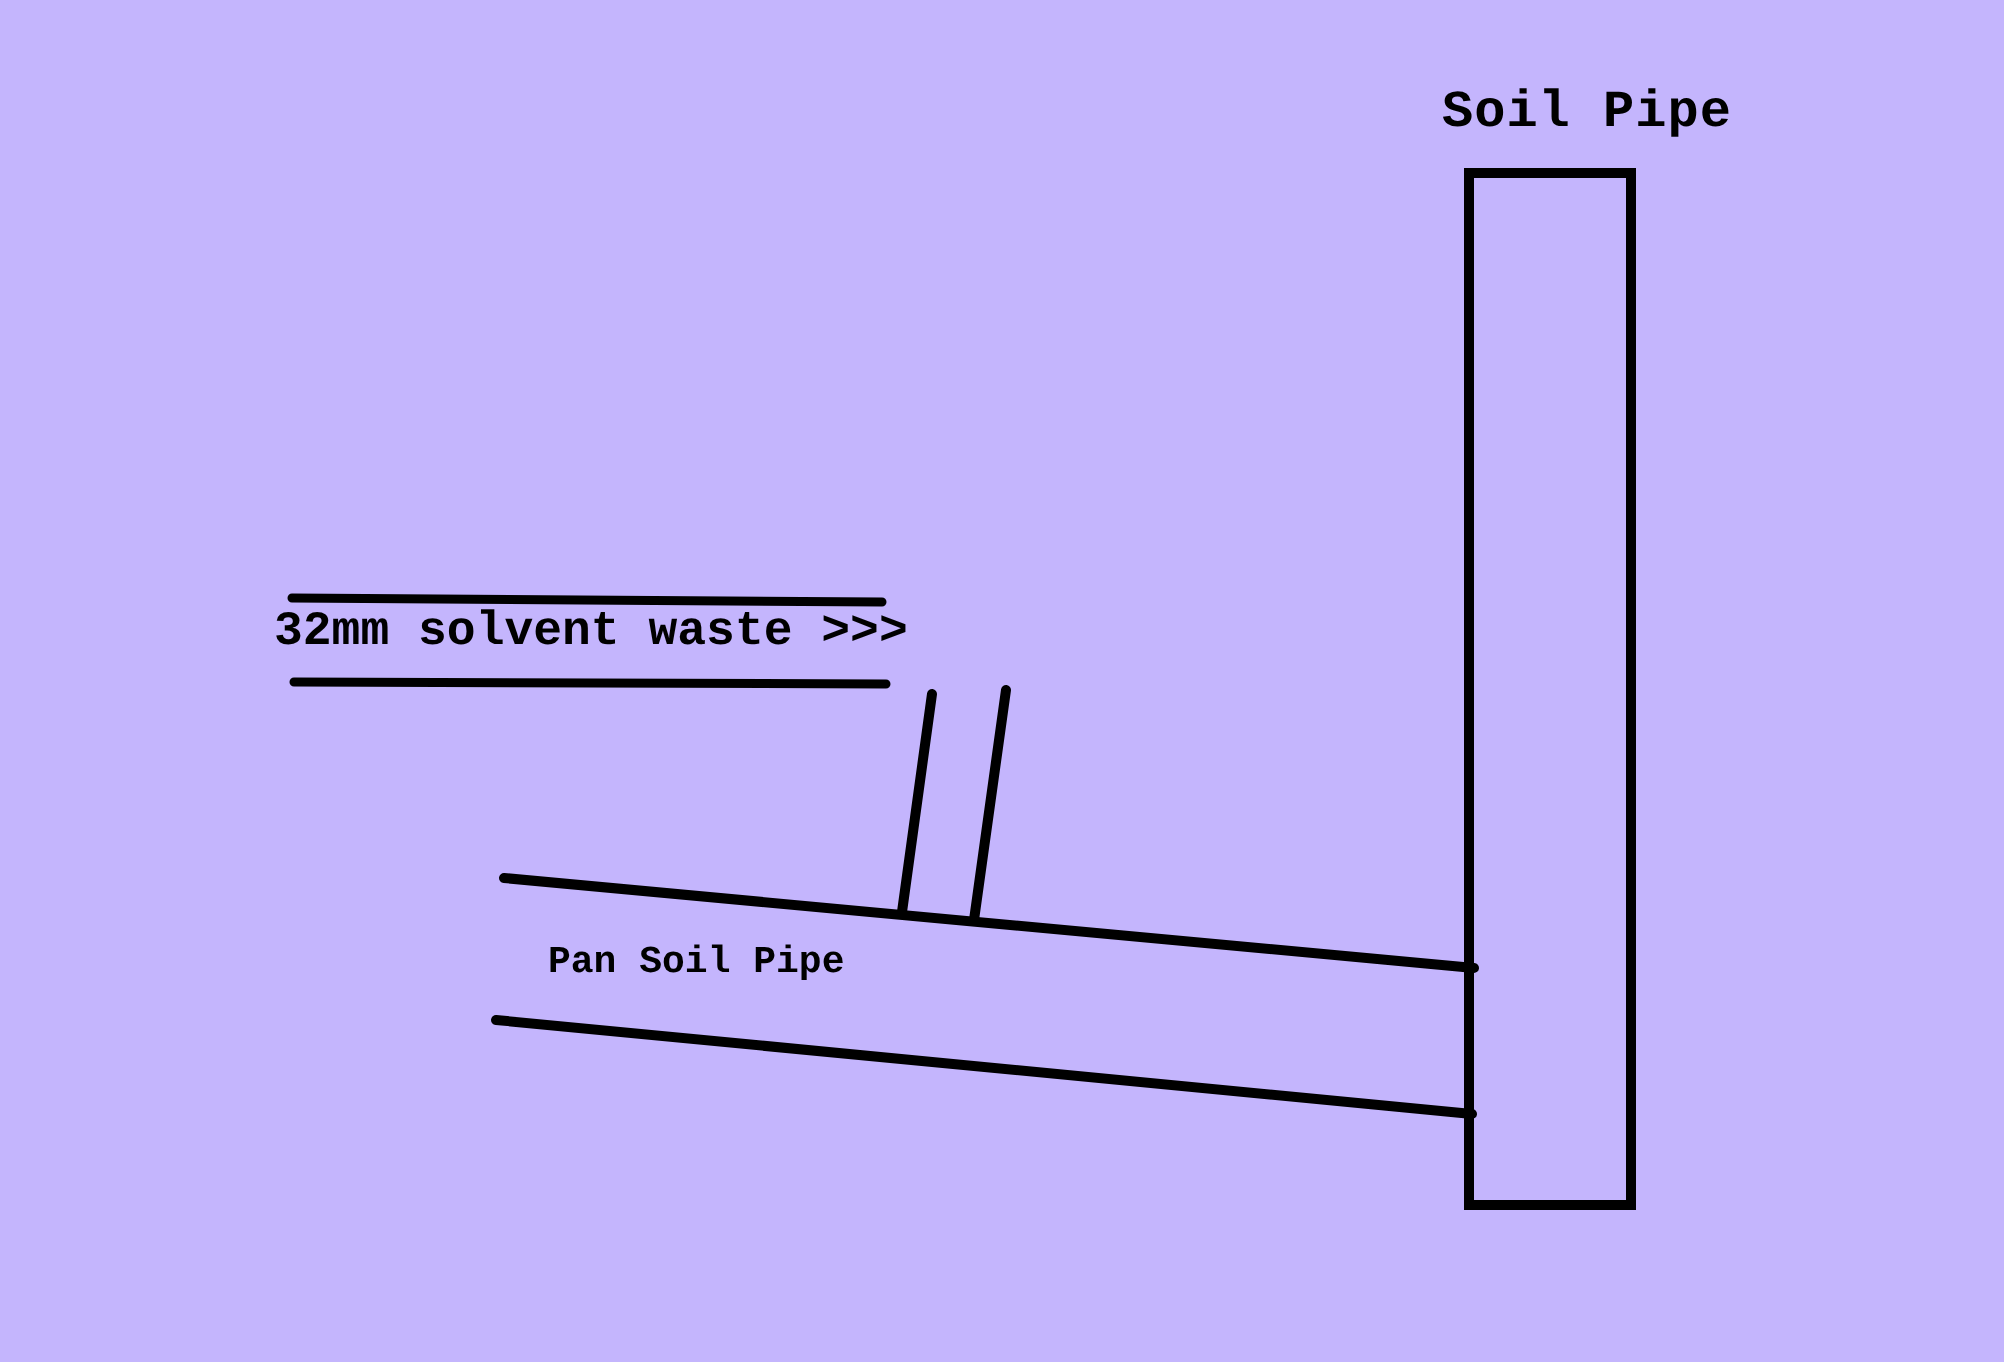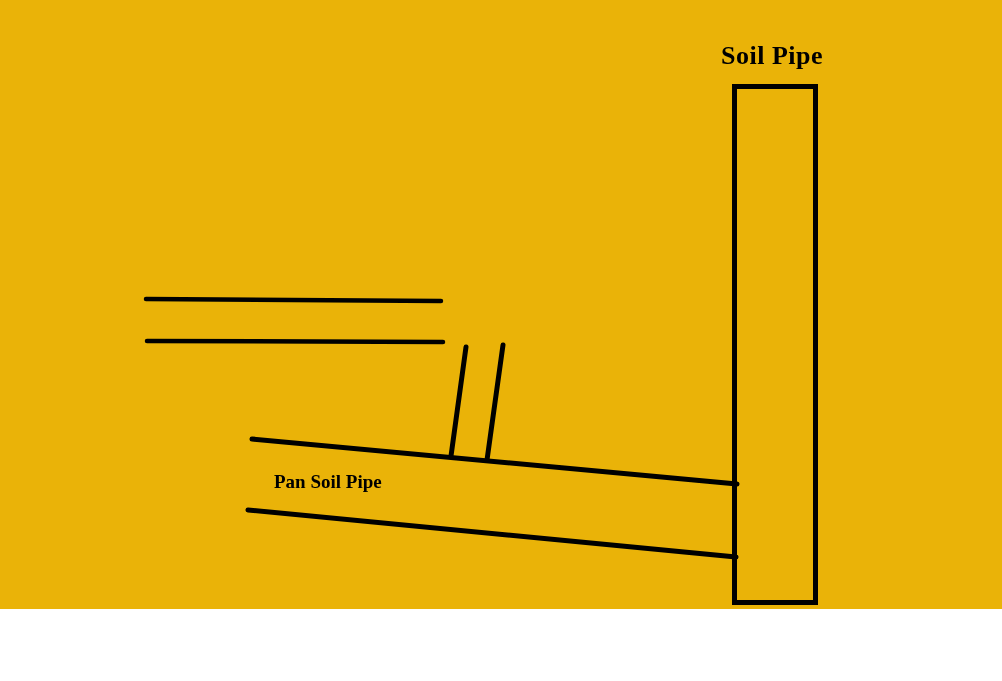--- a/index.html
+++ b/index.html
@@ -3,24 +3,24 @@
 <meta charset="utf-8">
 <style>
   html, body {
     margin: 0;
     padding: 0;
     background: #ffffff;
   }
   .canvas {
     position: relative;
     width: 1002px;
-    height: 609px;
-    background: #eab308;
+    height: 681px;
+    background: #c4b5fd;
     overflow: hidden;
-    font-family: Liberation Serif, serif;
+    font-family: Liberation Mono, monospace;
   }
   .diagram-svg {
     position: absolute;
     left: 0;
     top: 0;
     width: 1002px;
     height: 681px;
   }
   .label {
     position: absolute;
@@ -61,16 +61,17 @@
 
     <line x1="252" y1="439" x2="737" y2="484" stroke="#000000" stroke-width="5" stroke-linecap="round"></line>
     <line x1="248" y1="510" x2="736" y2="557" stroke="#000000" stroke-width="5" stroke-linecap="round"></line>
 
     <line x1="466" y1="347" x2="451" y2="456" stroke="#000000" stroke-width="5" stroke-linecap="round"></line>
     <line x1="503" y1="345" x2="487" y2="460" stroke="#000000" stroke-width="5" stroke-linecap="round"></line>
   </svg>
 
   <div class="label label-soil-pipe">Soil Pipe</div>
 
+  <div class="label label-solvent-waste">32mm solvent waste &gt;&gt;&gt;</div>
 
   <div class="label label-pan-soil-pipe">Pan Soil Pipe</div>
 
 </div>
 
 </body></html>

